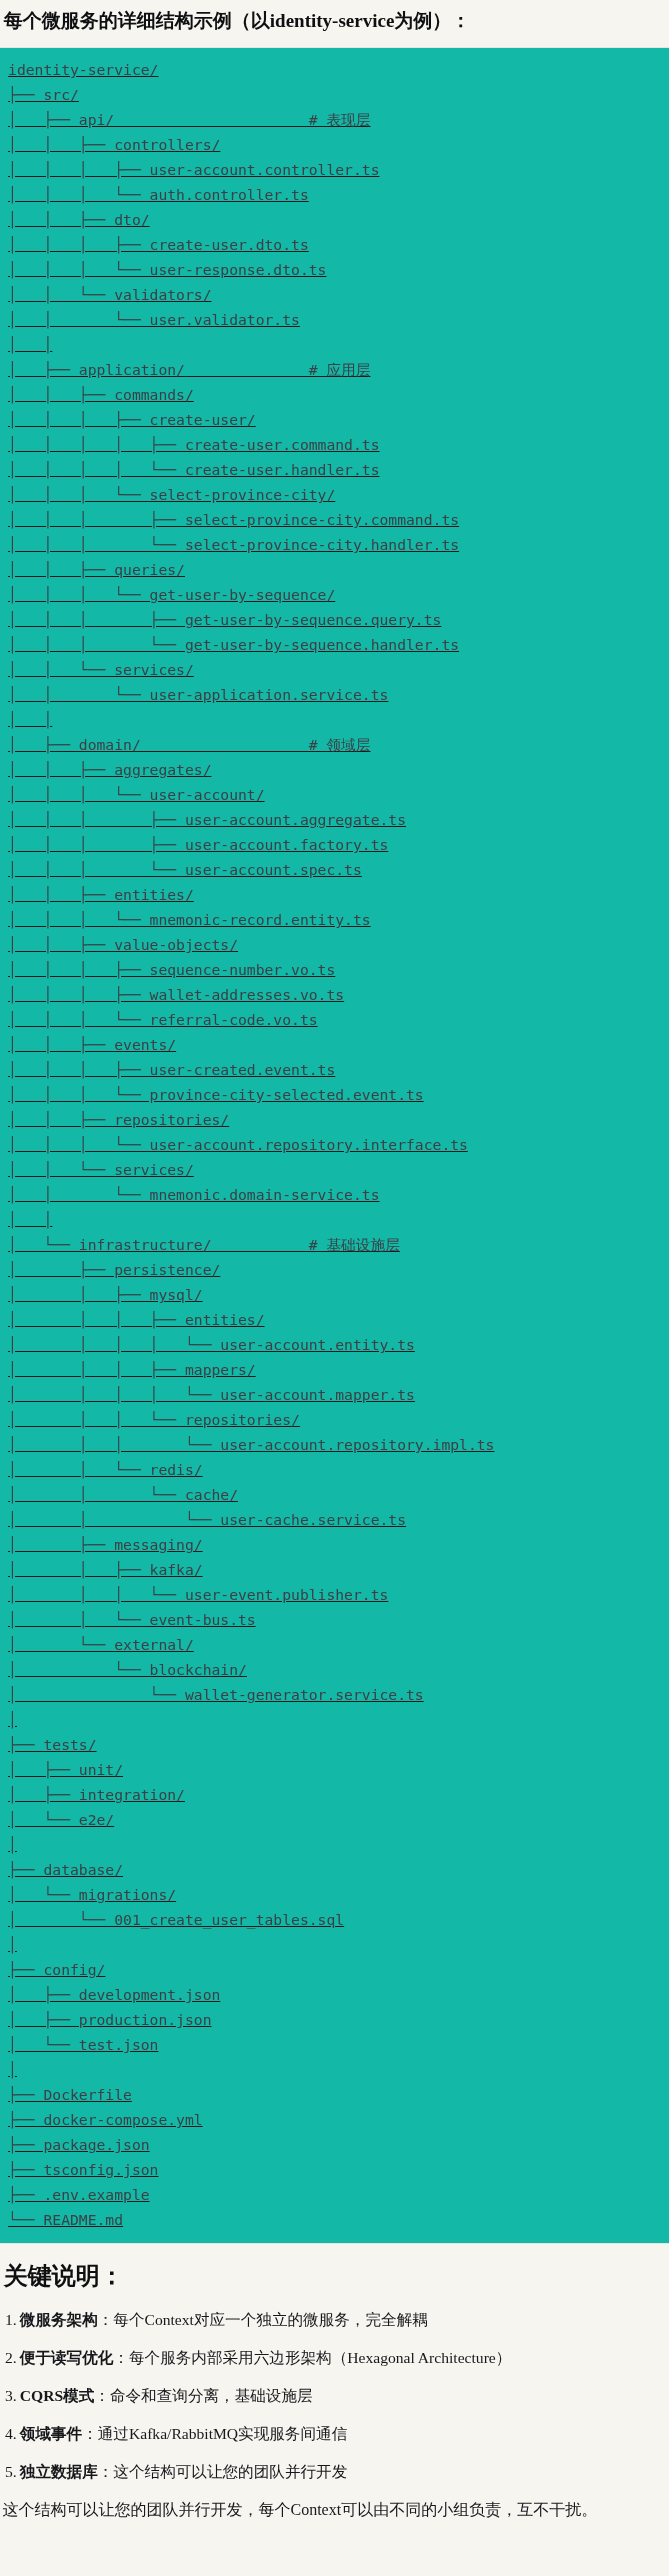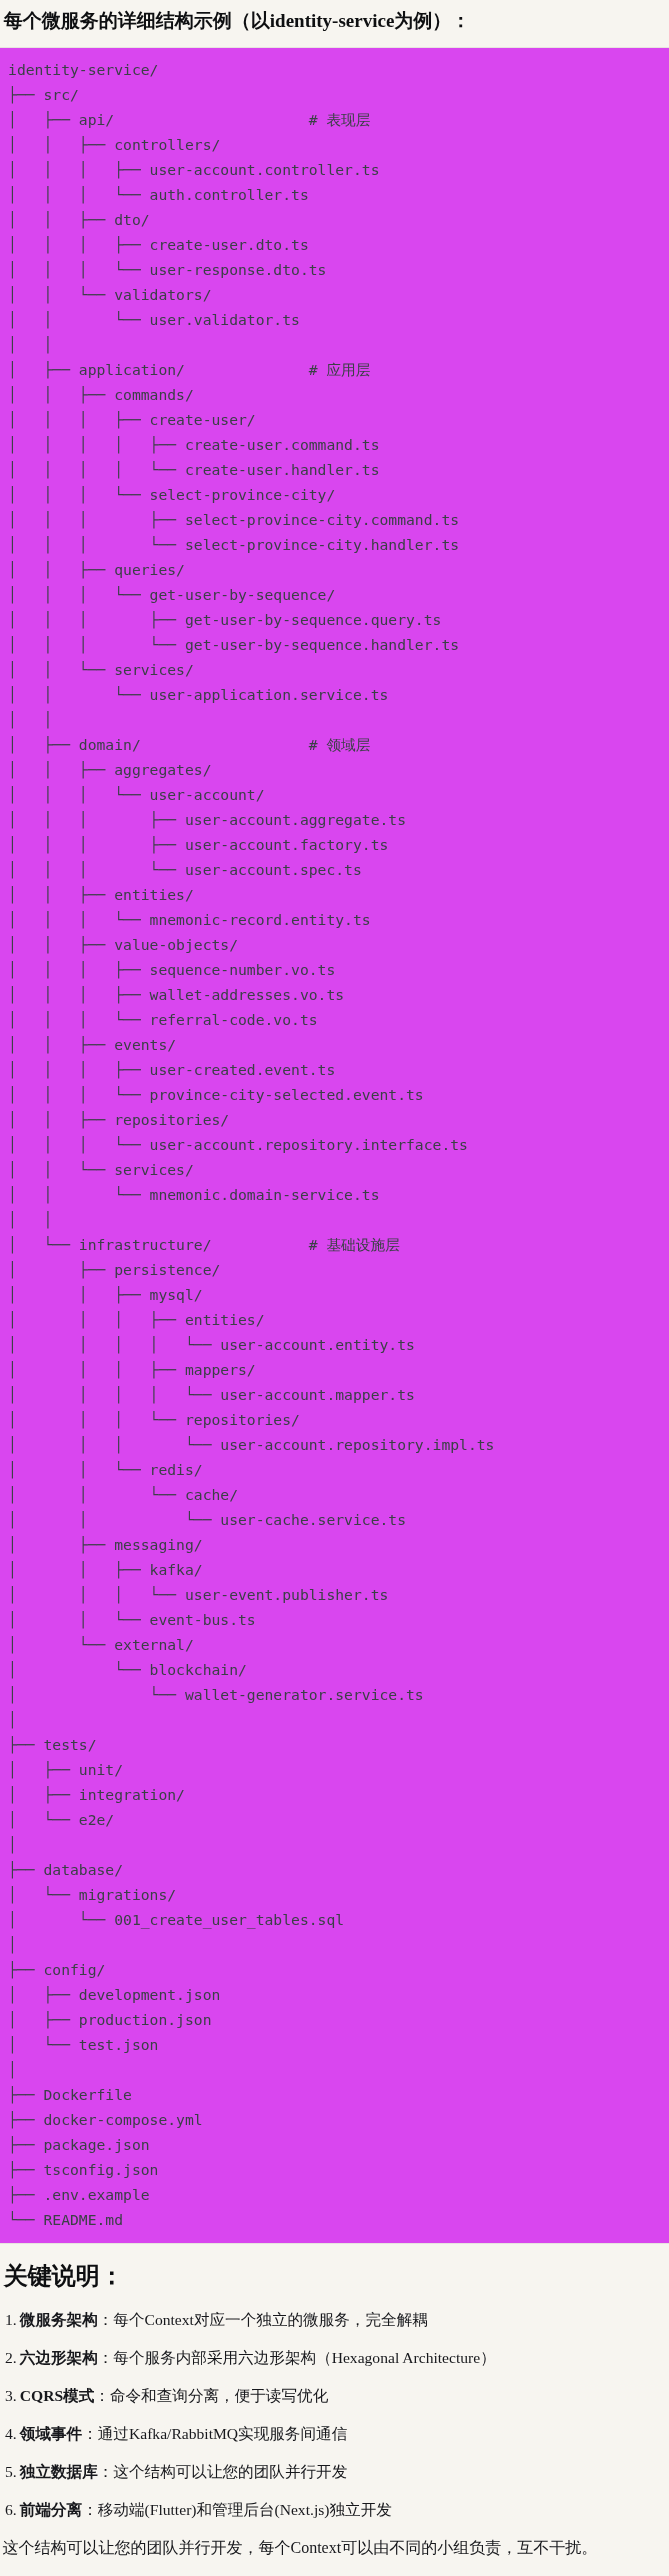--- a/index.html
+++ b/index.html
@@ -12,24 +12,25 @@
   .page{width:669px;}
   .doc-title{
     margin:0;
     padding:7.5px 6.3px 13.8px 3.8px;
     font-size:19px;
     font-weight:700;
     line-height:1.35;
     color:#0e0f11;
   }
   .codeblock{
-    background:#d946ef;
+    background:#14b8a6;
     border-top:0.6px solid #e7e4de;
     border-bottom:0.6px solid #e7e4de;
     padding:9.4px 5px 10.6px 8.1px;
+    text-decoration:underline;
   }
   .tree{
     margin:0;
     font-family:"DejaVu Sans Mono","Liberation Mono",monospace;
     font-size:14.7px;
     line-height:25px;
     color:#3b4046;
     white-space:pre;
   }
   .notes-title{
@@ -151,23 +152,22 @@
 ├── package.json
 ├── tsconfig.json
 ├── .env.example
 └── README.md</pre>
   </div>
 
   <h4 class="notes-title">关键说明：</h4>
 
   <ol class="notes-list">
       <li><span class="num">1.</span><strong>微服务架构</strong><span>：每个Context对应一个独立的微服务，完全解耦</span></li>
-      <li><span class="num">2.</span><strong>六边形架构</strong><span>：每个服务内部采用六边形架构（Hexagonal Architecture）</span></li>
-      <li><span class="num">3.</span><strong>CQRS模式</strong><span>：命令和查询分离，便于读写优化</span></li>
+      <li><span class="num">2.</span><strong>便于读写优化</strong><span>：每个服务内部采用六边形架构（Hexagonal Architecture）</span></li>
+      <li><span class="num">3.</span><strong>CQRS模式</strong><span>：命令和查询分离，基础设施层</span></li>
       <li><span class="num">4.</span><strong>领域事件</strong><span>：通过Kafka/RabbitMQ实现服务间通信</span></li>
       <li><span class="num">5.</span><strong>独立数据库</strong><span>：这个结构可以让您的团队并行开发</span></li>
-      <li><span class="num">6.</span><strong>前端分离</strong><span>：移动端(Flutter)和管理后台(Next.js)独立开发</span></li>
     </ol>
 
   <p class="closing">这个结构可以让您的团队并行开发，每个Context可以由不同的小组负责，互不干扰。</p>
 
 </div>
 
 
 </body></html>

